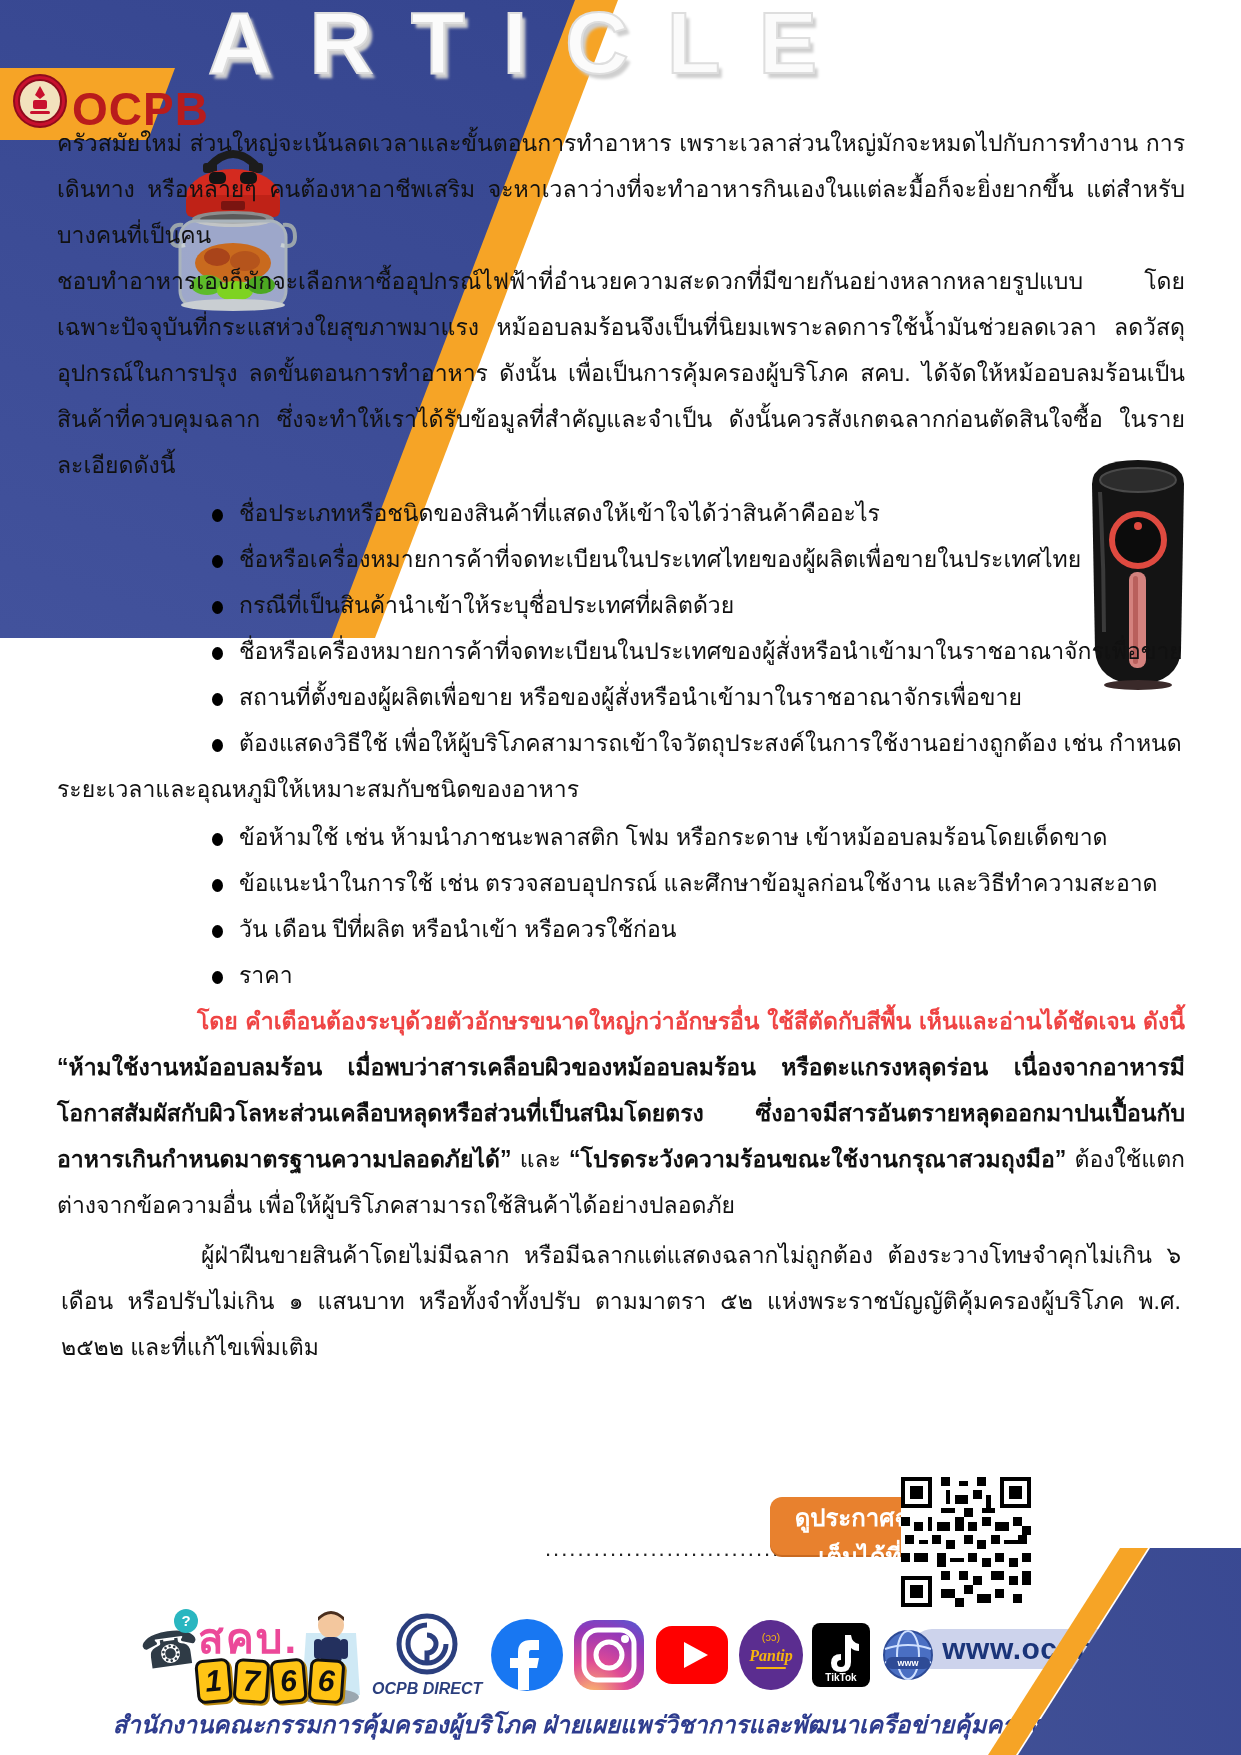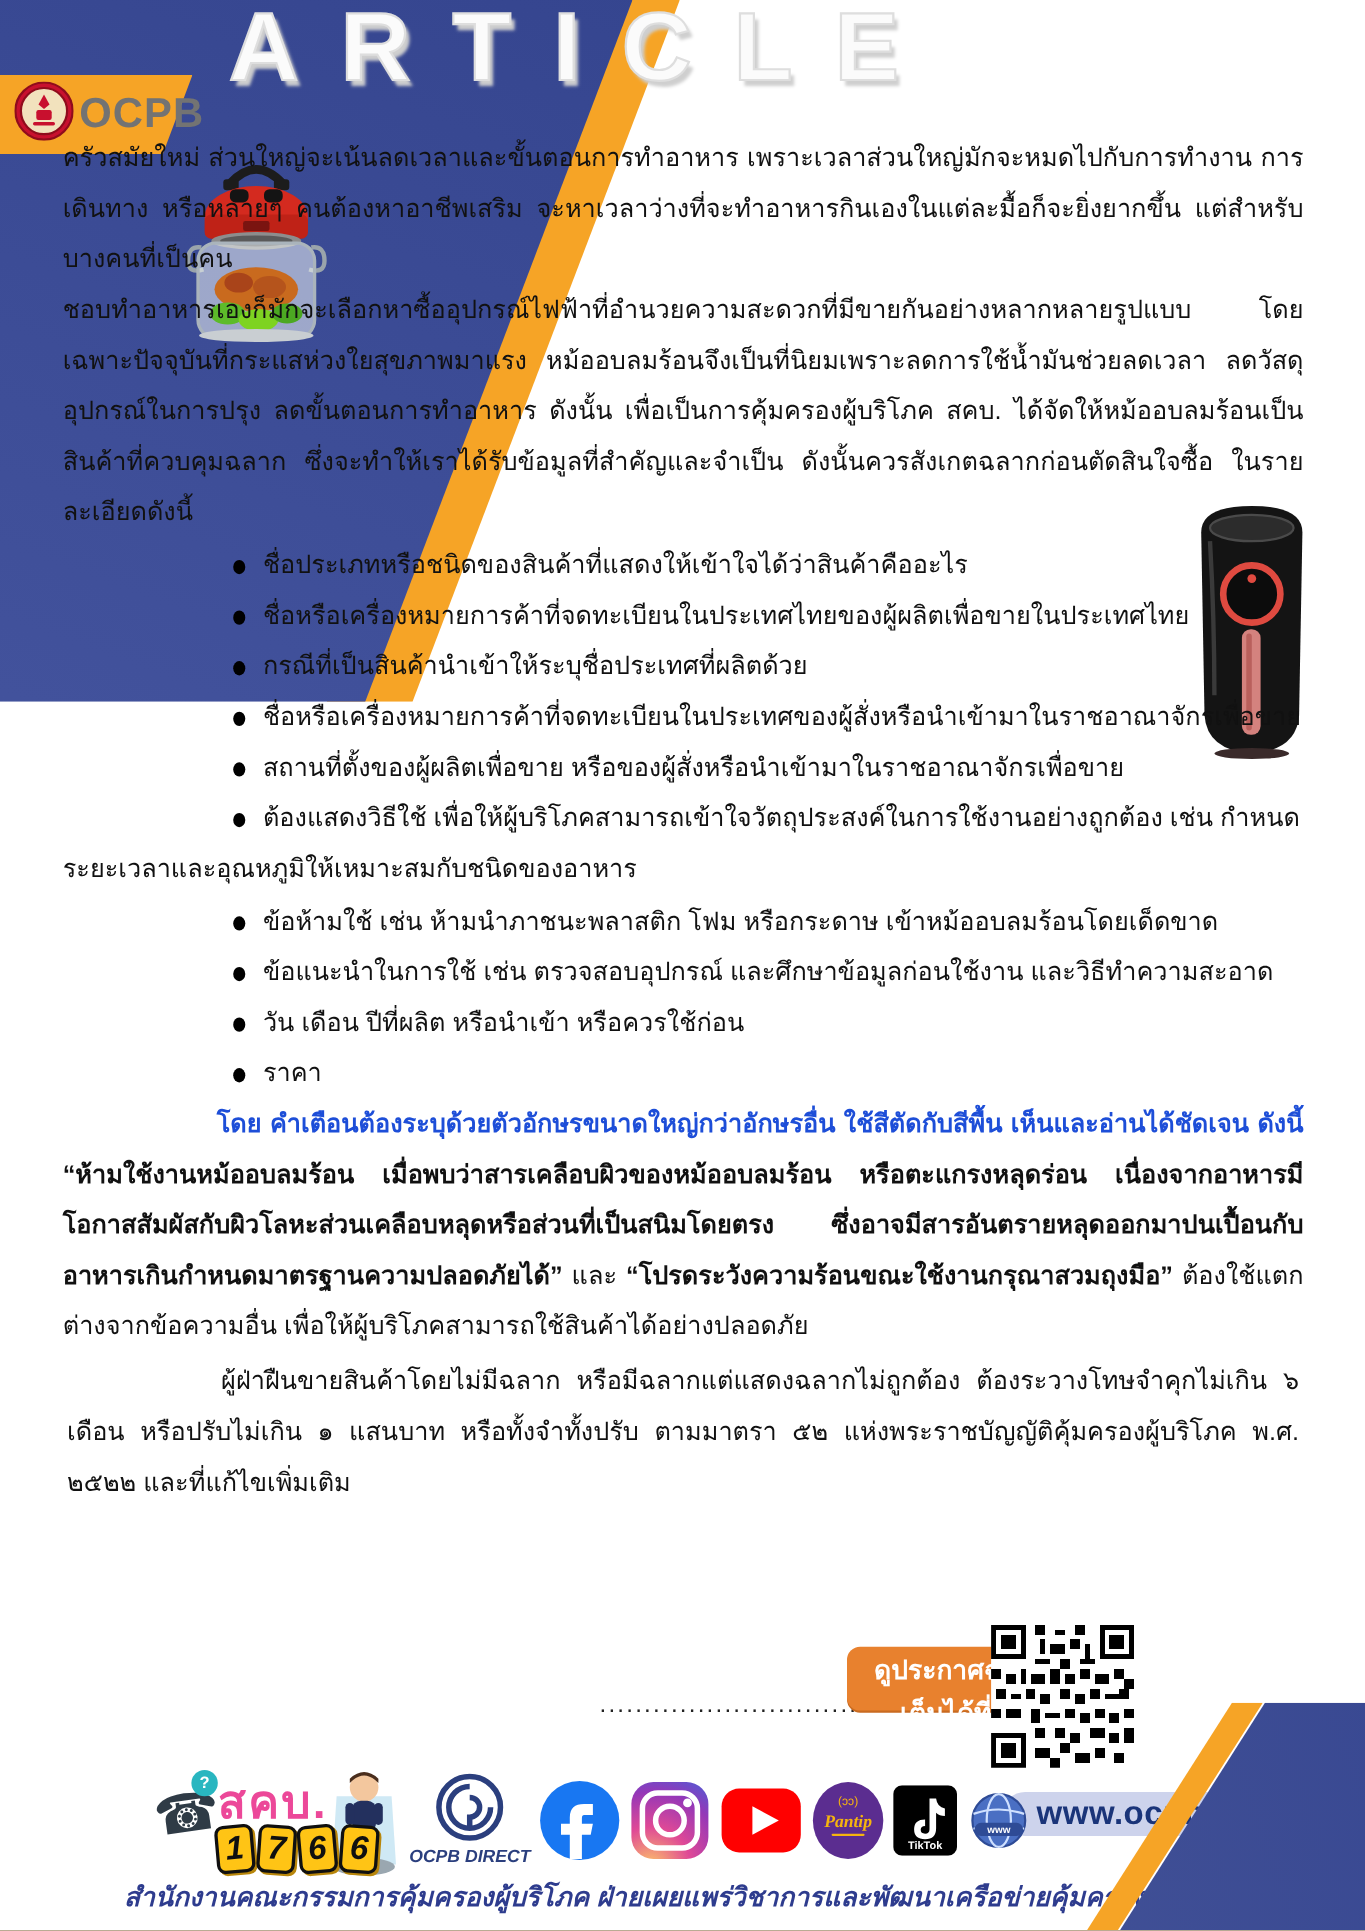--- a/index.html
+++ b/index.html
@@ -8,37 +8,37 @@
   
   .shape{position:absolute;inset:0;pointer-events:none;}
   .orange-band{clip-path:polygon(540px 0,618px 0,375px 638px,297px 638px);background:#f6a426;}
   .navy-wedge{clip-path:polygon(0 0,575px 0,332px 638px,0 638px);
         background:linear-gradient(200deg,#35458f 10%,#44549e 55%,#6b7ab9 100%);}
   .logo-band{position:absolute;left:0;top:68px;width:175px;height:72px;background:#f6a426;
         clip-path:polygon(0 0,175px 0,148px 72px,0 72px);display:flex;align-items:center;}
   .watermark{position:absolute;left:208px;top:-8px;font-size:88px;font-weight:800;
         letter-spacing:38px;color:#fbfbfb;-webkit-text-stroke:2px #dedede;
         text-shadow:4px 5px 3px #cfcfcf;white-space:nowrap;}
-  .ocpb-text{position:absolute;left:72px;top:82px;color:#737373;font-weight:900;font-size:38px;letter-spacing:1px;}
+  .ocpb-text{position:absolute;left:72px;top:82px;color:#b91c1c;font-weight:900;font-size:46px;letter-spacing:1px;}
   .seal{position:absolute;left:13px;top:74px;}
   
   .pot{position:absolute;left:147px;top:145px;}
   .fryer{position:absolute;left:1070px;top:452px;}
   
   .article{position:absolute;left:57px;top:120px;width:1128px;font-size:23px;line-height:46px;color:#111;}
   .title{text-align:center;font-size:30px;font-weight:700;line-height:44px;margin-bottom:14px;}
   .p1{margin-left:262px;text-align:justify;}
   .p2{text-align:justify;}
   ul.blist{list-style:none;margin:2px 0 0 0;padding:0;}
   ul.blist li{position:relative;padding-left:182px;line-height:46px;}
   ul.blist li::before{content:"";position:absolute;left:155px;top:19px;width:11px;height:13px;
         border-radius:50%;background:#000;}
   .cont-line{line-height:46px;}
   .warning{text-align:justify;text-indent:140px;margin-top:2px;}
-  .red{color:#1d4ed8;font-weight:700;}
+  .red{color:#ef4444;font-weight:700;}
   .bold{font-weight:700;}
   .penalty{text-align:justify;text-indent:140px;margin-top:2px;}
   
   .dots{position:absolute;left:545px;top:1536px;font-size:22px;letter-spacing:2px;color:#222;}
   .cta-btn{position:absolute;left:770px;top:1497px;width:196px;height:58px;background:#e8812e;
         border:none;border-radius:12px;color:#fff;font-size:24px;font-weight:700;
         font-family:inherit;cursor:pointer;box-shadow:0 2px 0 #c96a20;}
   .qr{position:absolute;left:901px;top:1477px;}
   
   .footer-row{position:absolute;left:140px;top:1600px;height:110px;display:flex;align-items:center;gap:8px;}

